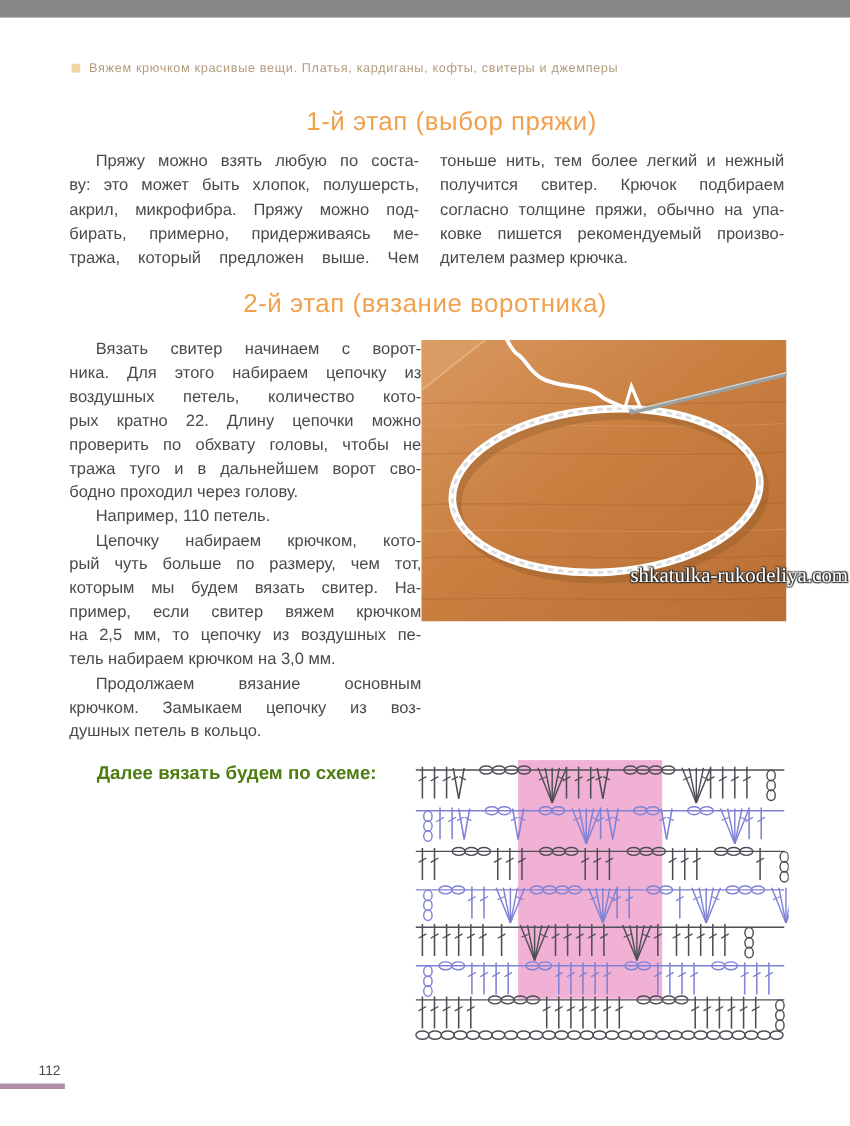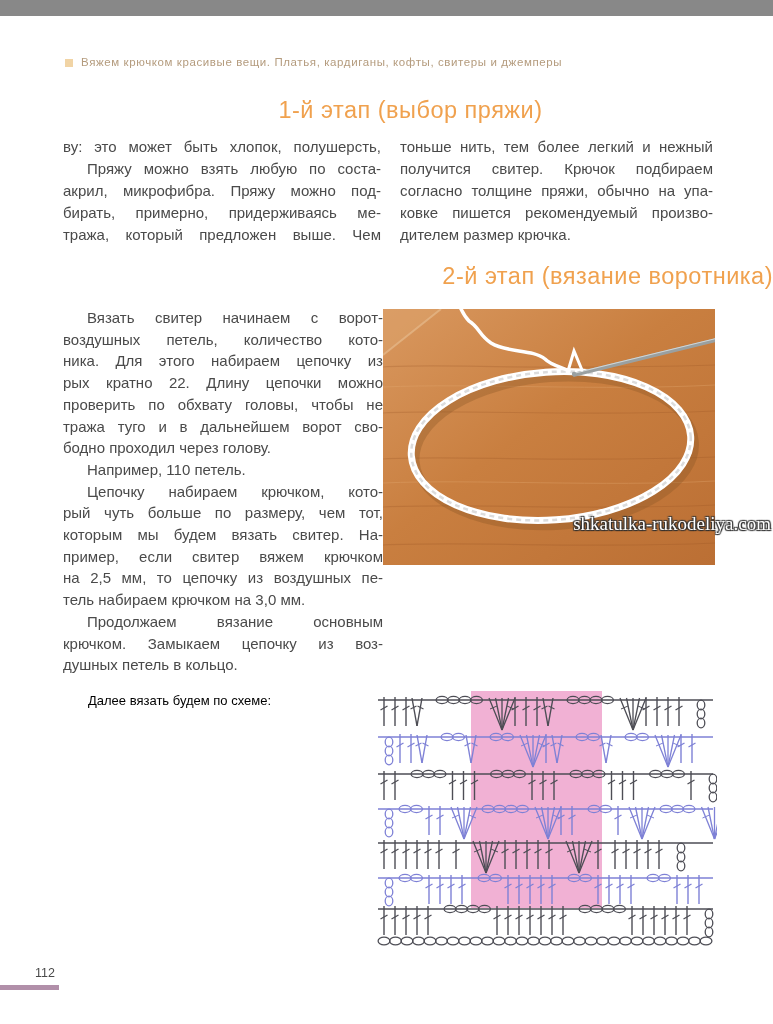--- a/index.html
+++ b/index.html
@@ -11,30 +11,30 @@
   .abs{position:absolute;}
   
   #runhead{top:40px;left:65px;width:650px;height:16px;font-size:11.5px;
     letter-spacing:.6px;color:#b49b7d;}
   #runhead .bullet{display:inline-block;width:8px;height:8px;background:#f1d4a5;
     margin-right:8px;vertical-align:-1px;}
   
   .stage-heading{left:0;width:773px;text-align:center;color:#f0a14e;
     font-size:23.5px;font-weight:normal;letter-spacing:.5px;}
   #h1{top:81px;padding-left:24px;}
-  #h2{top:247px;text-align:right;}
+  #h2{top:247px;}
   
   .col{font-size:15px;color:#4a4a4a;}
   #s1-left {top:120px;left:63px;width:318px;line-height:22px;}
   #s1-right{top:120px;left:400px;width:313px;line-height:22px;}
   #s2-left {top:291px;left:63px;width:320px;line-height:21.7px;}
   .ln{text-align:justify;text-align-last:justify;white-space:nowrap;}
   .ln.end{text-align-last:left;}
   .ln.ind{padding-left:24px;}
-  #scheme-note{top:677px;left:88px;width:300px;font-size:13px;color:#000000;}
+  #scheme-note{top:677px;left:88px;width:300px;font-size:17px;color:#4d7c0f;font-weight:bold;}
   
   #photo{top:293px;left:383px;width:332px;height:256px;}
   #watermark{top:497px;left:383px;width:388px;text-align:right;
     font-size:19px;color:#fff;white-space:nowrap;
     text-shadow:1px 1px 1px #2a2a2a,-1px -1px 1px #3a3a3a,1px -1px 1px #333,-1px 1px 1px #333;font-family:Liberation Serif, serif;}
   
   #diagram{top:668px;left:374px;width:343px;height:272px;}
   
   #page-num{top:950px;left:35px;width:24px;font-size:12.5px;color:#4a4a4a;}
   #footer-bar{top:969px;left:0;width:59px;height:4.5px;background:#b18fa9;}
@@ -43,39 +43,39 @@
 <body>
 
 <div id="page">
 
   <div class="abs" id="runhead">
     <span class="bullet"></span><span>Вяжем крючком красивые вещи. Платья, кардиганы, кофты, свитеры и джемперы</span>
   </div>
 
   <div class="abs stage-heading" id="h1">1-й этап (выбор пряжи)</div>
   <div class="abs col" id="s1-left">
+      <div class="ln ind">Пряжу можно взять любую по соста-</div>
       <div class="ln">ву: это может быть хлопок, полушерсть,</div>
-      <div class="ln ind">Пряжу можно взять любую по соста-</div>
       <div class="ln">акрил, микрофибра. Пряжу можно под-</div>
       <div class="ln">бирать, примерно, придерживаясь ме-</div>
       <div class="ln">тража, который предложен выше. Чем</div>
     </div>
   <div class="abs col" id="s1-right">
       <div class="ln">тоньше нить, тем более легкий и нежный</div>
       <div class="ln">получится свитер. Крючок подбираем</div>
       <div class="ln">согласно толщине пряжи, обычно на упа-</div>
       <div class="ln">ковке пишется рекомендуемый произво-</div>
       <div class="ln end">дителем размер крючка.</div>
     </div>
 
   <div class="abs stage-heading" id="h2">2-й этап (вязание воротника)</div>
   <div class="abs col" id="s2-left">
       <div class="ln ind">Вязать свитер начинаем с ворот-</div>
+      <div class="ln">ника. Для этого набираем цепочку из</div>
       <div class="ln">воздушных петель, количество кото-</div>
-      <div class="ln">ника. Для этого набираем цепочку из</div>
       <div class="ln">рых кратно 22. Длину цепочки можно</div>
       <div class="ln">проверить по обхвату головы, чтобы не</div>
       <div class="ln">тража туго и в дальнейшем ворот сво-</div>
       <div class="ln end">бодно проходил через голову.</div>
       <div class="ln ind end">Например, 110 петель.</div>
       <div class="ln ind">Цепочку набираем крючком, кото-</div>
       <div class="ln">рый чуть больше по размеру, чем тот,</div>
       <div class="ln">которым мы будем вязать свитер. На-</div>
       <div class="ln">пример, если свитер вяжем крючком</div>
       <div class="ln">на 2,5 мм, то цепочку из воздушных пе-</div>

